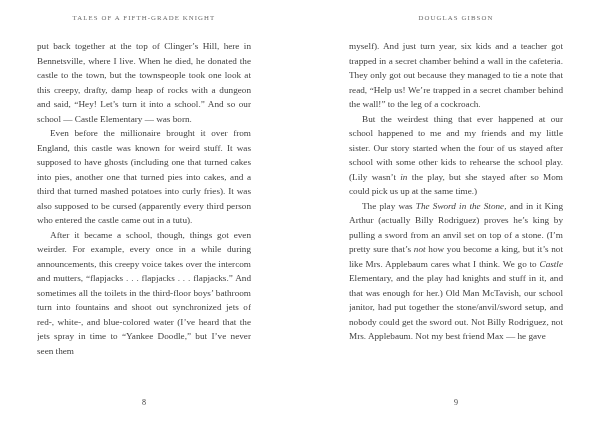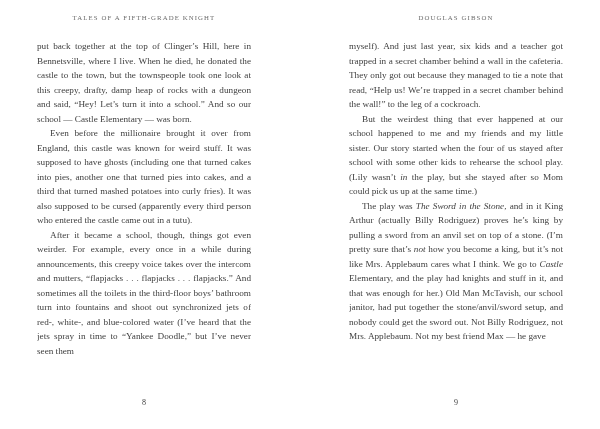--- a/index.html
+++ b/index.html
@@ -61,21 +61,21 @@
 
   <div class="running-head head-right">DOUGLAS GIBSON</div>
 
   <div class="text-col col-left">
       <p class="para"><span>put back together at the top of Clinger’s Hill, here in Bennetsville, where I live. When he died, he donated the castle to the town, but the townspeople took one look at this creepy, drafty, damp heap of rocks with a dungeon and said, “Hey! Let’s turn it into a school.” And so our school — Castle Elementary — was born.</span></p>
       <p class="para indent"><span>Even before the millionaire brought it over from England, this castle was known for weird stuff. It was supposed to have ghosts (including one that turned cakes into pies, another one that turned pies into cakes, and a third that turned mashed potatoes into curly fries). It was also supposed to be cursed (apparently every third person who entered the castle came out in a tutu).</span></p>
       <p class="para indent"><span>After it became a school, though, things got even weirder. For example, every once in a while during announcements, this creepy voice takes over the intercom and mutters, “flapjacks . . . flapjacks . . . flapjacks.” And sometimes all the toilets in the third-floor boys’ bathroom turn into fountains and shoot out synchronized jets of red-, white-, and blue-colored water (I’ve heard that the jets spray in time to “Yankee Doodle,” but I’ve never seen them</span></p>
     </div>
 
   <div class="text-col col-right">
-      <p class="para"><span>myself). And just last year, six kids and a teacher got trapped in a secret chamber behind a wall in the cafeteria. They only got out because they managed to tie a note that read, “Help us! We’re trapped in a secret chamber behind the wall!” to the leg of a cockroach.</span></p>
+      <p class="para"><span>myself). And just turn year, six kids and a teacher got trapped in a secret chamber behind a wall in the cafeteria. They only got out because they managed to tie a note that read, “Help us! We’re trapped in a secret chamber behind the wall!” to the leg of a cockroach.</span></p>
       <p class="para indent"><span>But the weirdest thing that ever happened at our school happened to me and my friends and my little sister. Our story started when the four of us stayed after school with some other kids to rehearse the school play. (Lily wasn’t </span><em>in</em><span> the play, but she stayed after so Mom could pick us up at the same time.)</span></p>
       <p class="para indent"><span>The play was </span><em>The Sword in the Stone</em><span>, and in it King Arthur (actually Billy Rodriguez) proves he’s king by pulling a sword from an anvil set on top of a stone. (I’m pretty sure that’s </span><em>not</em><span> how you become a king, but it’s not like Mrs. Applebaum cares what I think. We go to </span><em>Castle</em><span> Elementary, and the play had knights and stuff in it, and that was enough for her.) Old Man McTavish, our school janitor, had put together the stone/anvil/sword setup, and nobody could get the sword out. Not Billy Rodriguez, not Mrs. Applebaum. Not my best friend Max — he gave</span></p>
     </div>
 
   <div class="folio folio-left">8</div>
 
   <div class="folio folio-right">9</div>
 
 </div>
 

